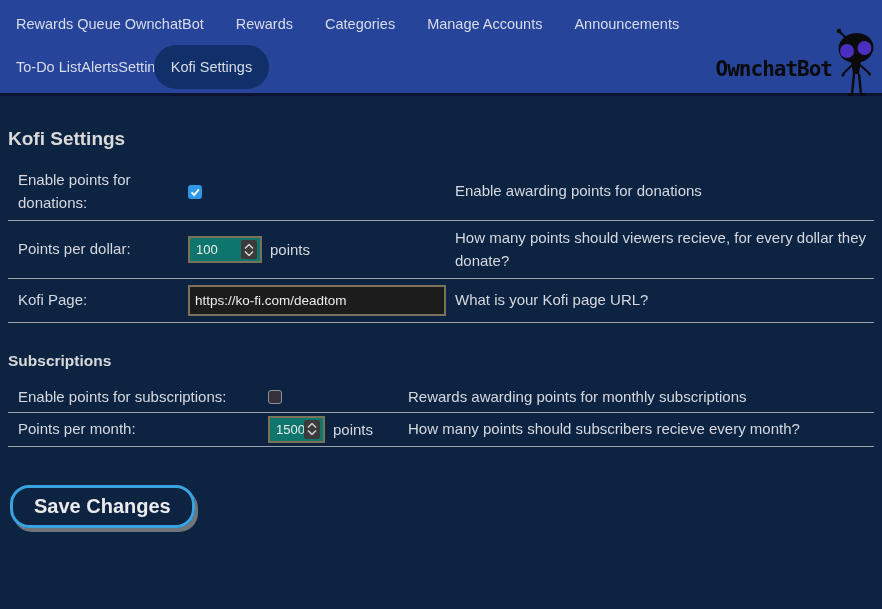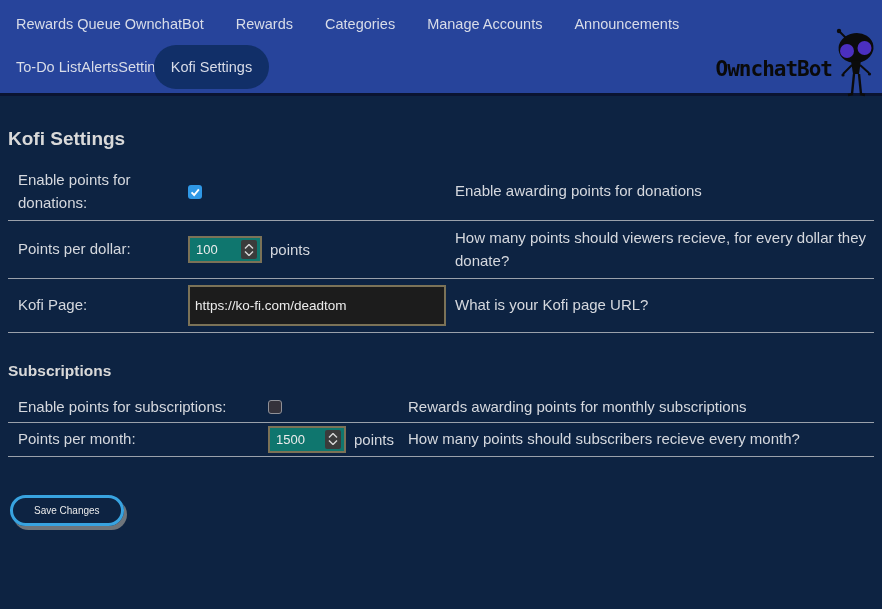--- a/index.html
+++ b/index.html
@@ -112,60 +112,61 @@
     border: none;
     background: transparent;
     color: #ececec;
     font-family: "Liberation Sans", sans-serif;
     font-size: 13px;
     width: 100%;
     min-width: 0;
     outline: none;
   }
   .num-w-small { width: 74px; }
-  .num-w-large { width: 78px; }
+  .num-w-large { width: 57px; }
   .spinner {
     width: 16px;
     align-self: stretch;
     background: #3b3b3b;
     border-radius: 2px;
     display: flex;
     flex-direction: column;
     align-items: center;
     justify-content: center;
     gap: 2px;
     cursor: pointer;
     flex: none;
   }
 
   
   .text-input {
     width: 258px;
-    height: 41px;
+    height: 31px;
     background: #1c1c1c;
     border: 2px solid #7b7257;
     color: #ececec;
     font-family: "Liberation Sans", sans-serif;
     font-size: 13.5px;
     padding: 2px 5px;
     outline: none;
   }
 
   
   .save-button {
     margin: 38px 0 0 2px;
     background: transparent;
     border: 3px solid #38a3e0;
     border-radius: 19px;
     color: #ebebeb;
     font-family: "Liberation Sans", sans-serif;
-    font-size: 10px;
+    font-size: 20px;
     padding: 7px 21px;
     cursor: pointer;
     box-shadow: 3px 4px 0 0 #6f757b;
+    font-weight: bold;
   }
 </style>
 </head>
 <body>
 
 <nav class="navbar">
   <div class="nav-row1">
     <a class="nav-link">Rewards Queue OwnchatBot</a>
     <a class="nav-link">Rewards</a>
     <a class="nav-link">Categories</a>

